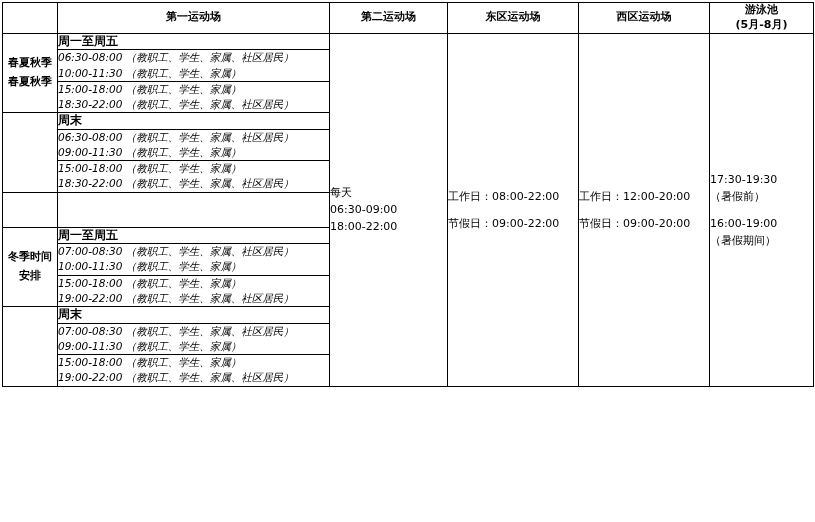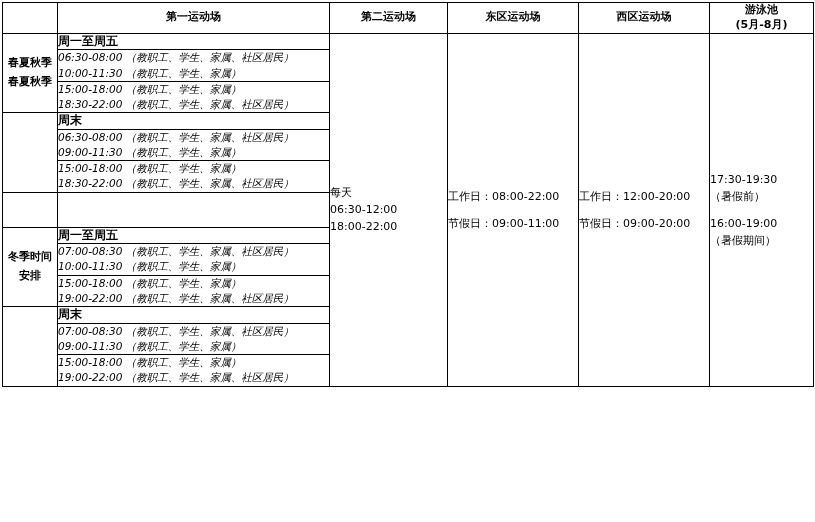--- a/index.html
+++ b/index.html
@@ -106,27 +106,27 @@
 
     <tr>
       <td class="season-label" rowspan="3">
         <div>春夏秋季</div>
         <div>春夏秋季</div>
       </td>
       <td class="daygroup">周一至周五</td>
 
       <td class="plain vcell" rowspan="13">
         <div>每天</div>
-        <div>06:30-12:00</div>
+        <div>06:30-09:00</div>
         <div>18:00-22:00</div>
       </td>
       <td class="plain vcell" rowspan="13">
         <div>工作日：08:00-22:00</div>
         <div style="height:10px"></div>
-        <div>节假日：09:00-11:00</div>
+        <div>节假日：09:00-22:00</div>
       </td>
       <td class="plain vcell" rowspan="13">
         <div>工作日：12:00-20:00</div>
         <div style="height:10px"></div>
         <div>节假日：09:00-20:00</div>
       </td>
       <td class="plain vcell" rowspan="13">
         <div>17:30-19:30</div>
         <div>（暑假前）</div>
         <div style="height:10px"></div>

